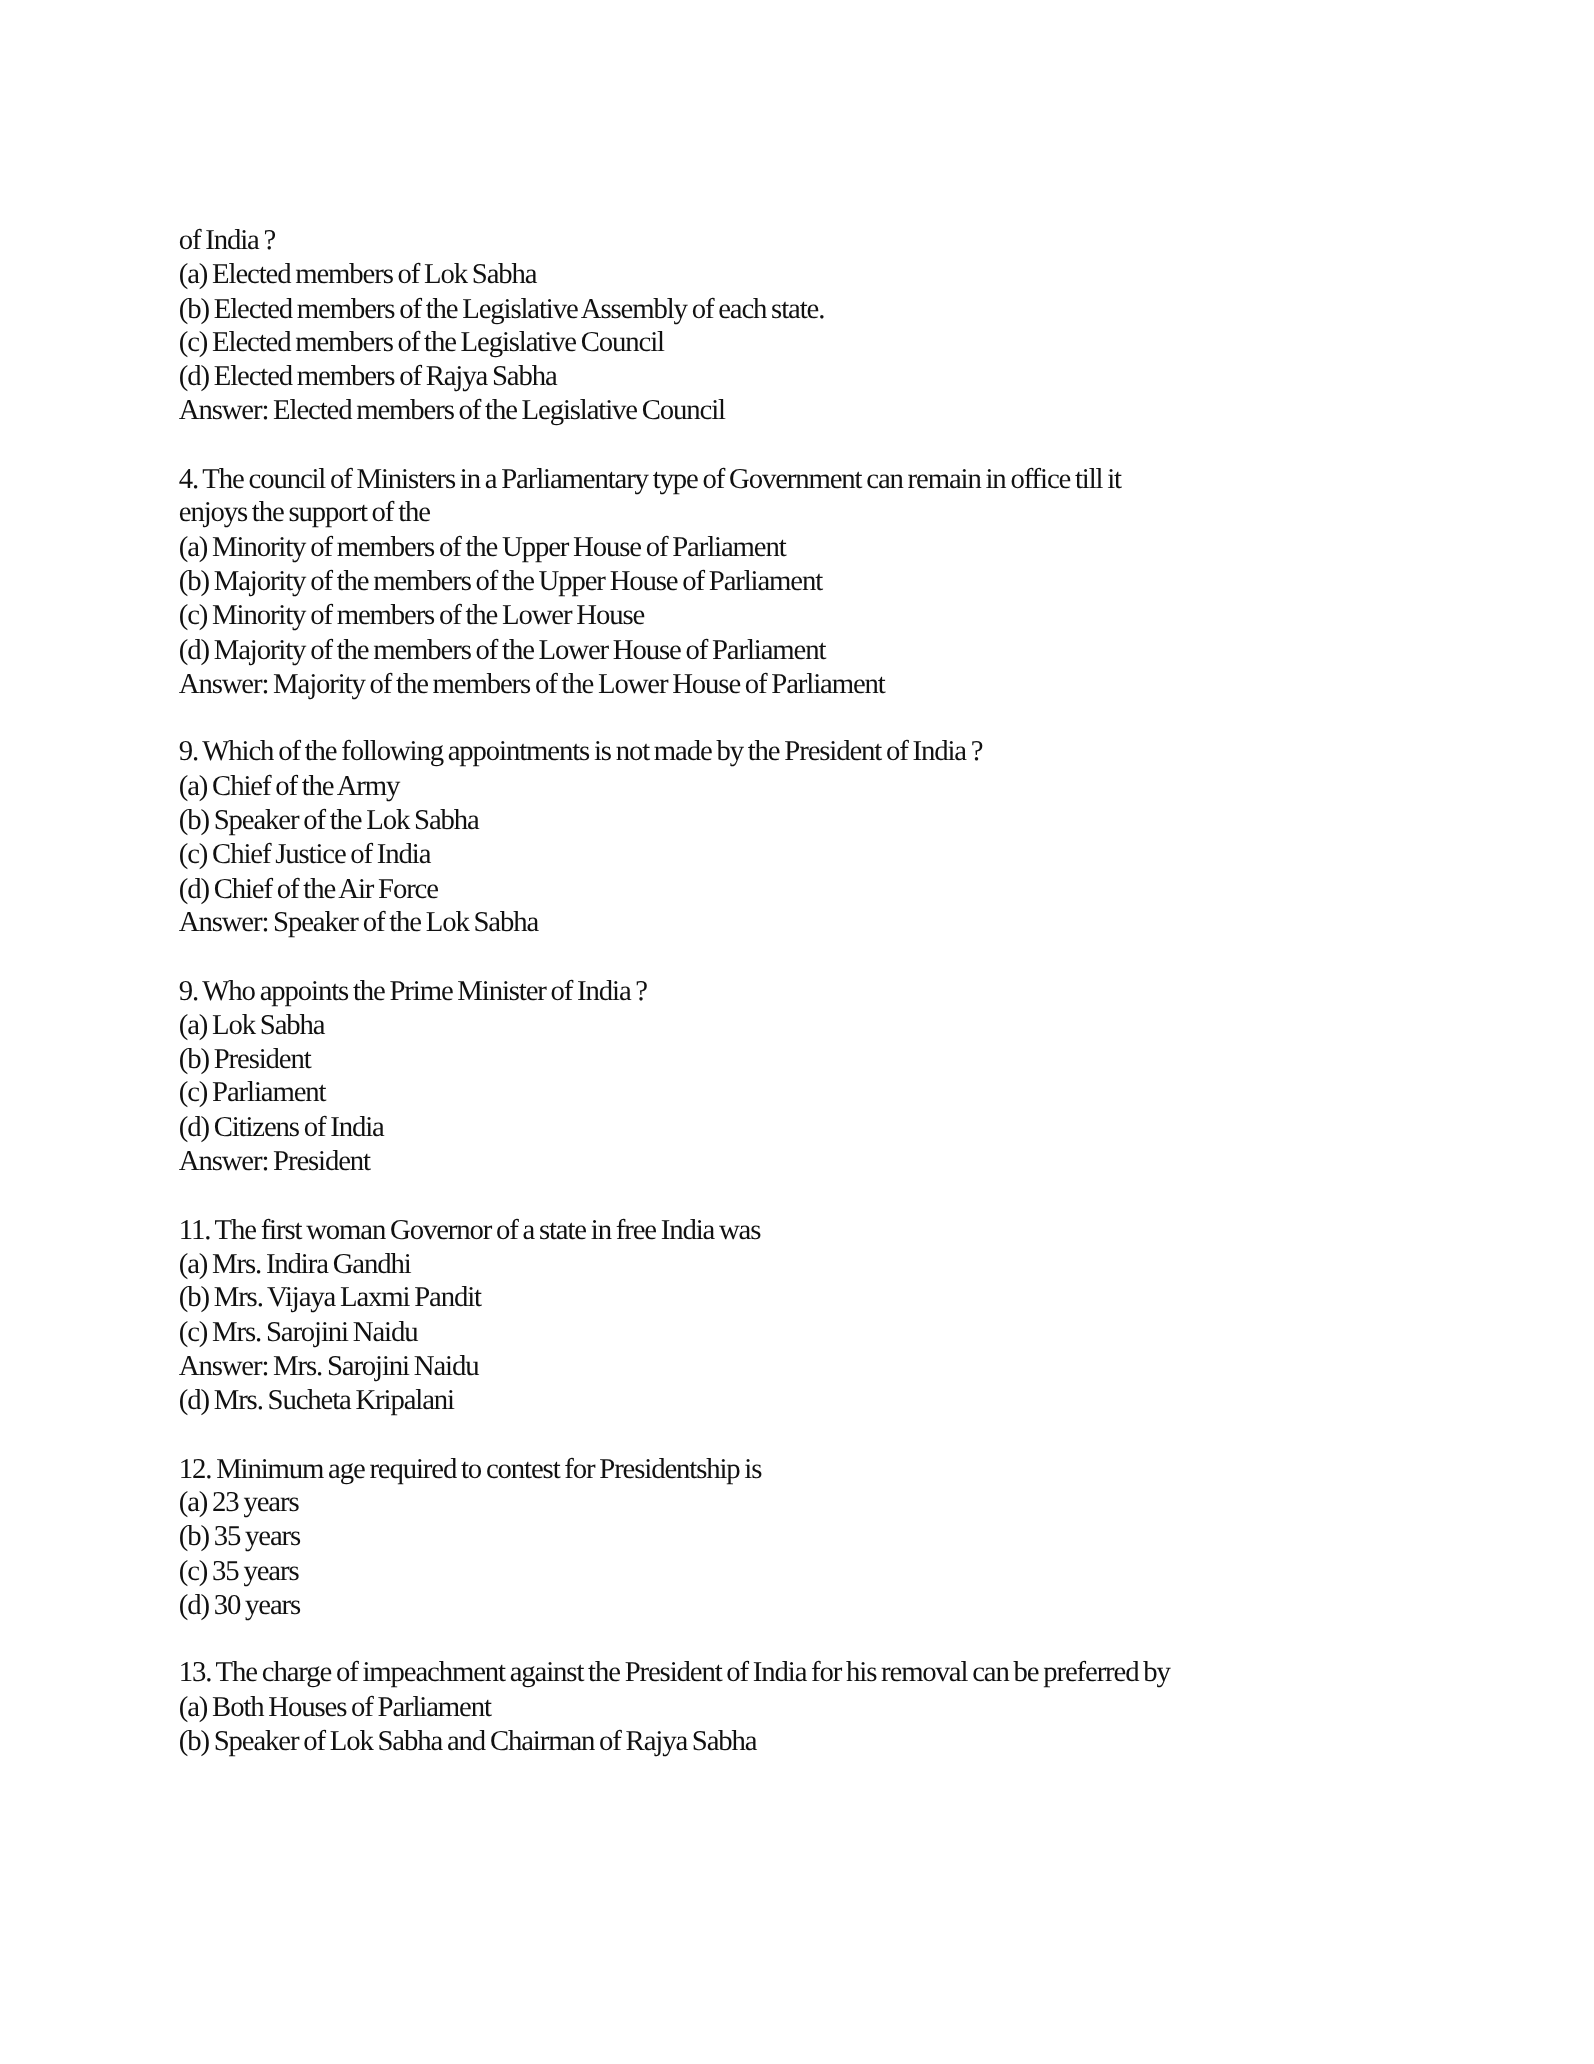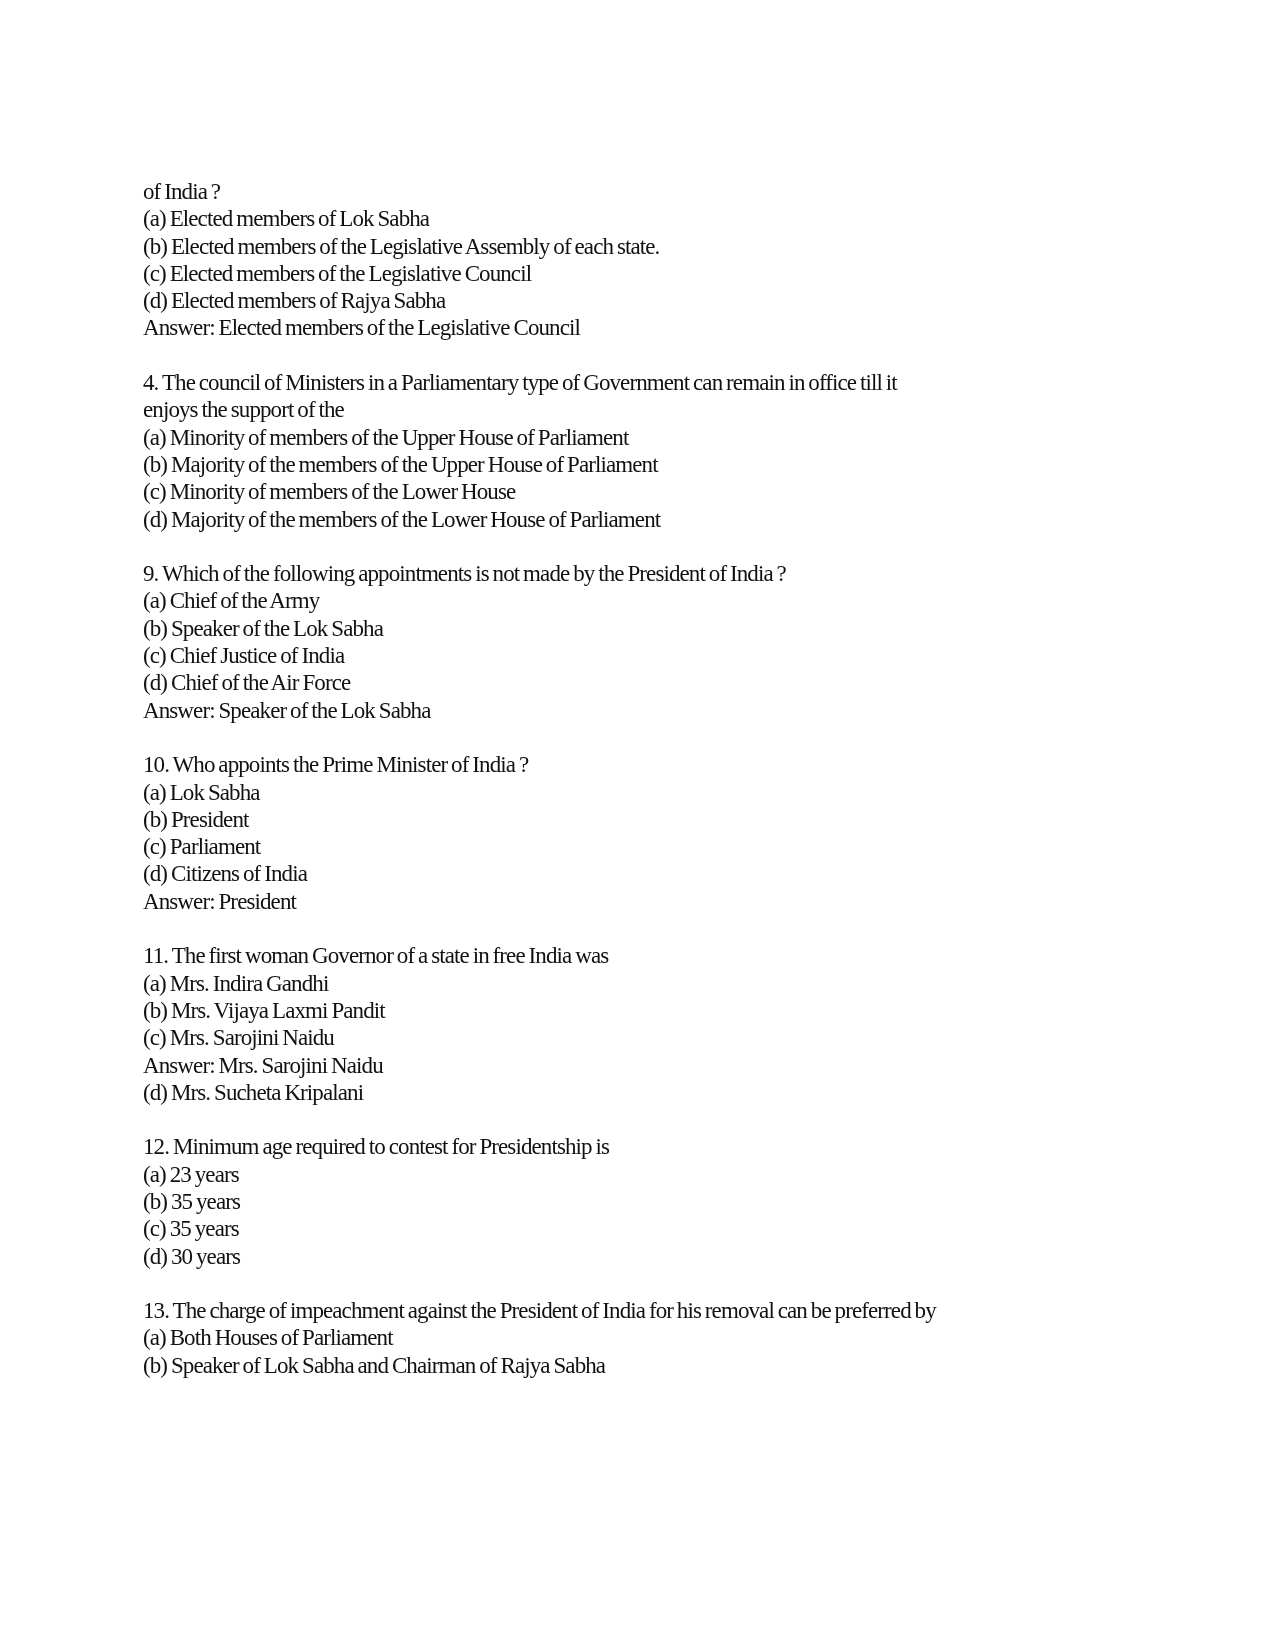--- a/index.html
+++ b/index.html
@@ -26,33 +26,34 @@
       <div class="line">Answer: Elected members of the Legislative Council</div>
     </div>
     <div class="gap"></div>
     <div>
       <div class="line">4. The council of Ministers in a Parliamentary type of Government can remain in office till it</div>
       <div class="line">enjoys the support of the</div>
       <div class="line">(a) Minority of members of the Upper House of Parliament</div>
       <div class="line">(b) Majority of the members of the Upper House of Parliament</div>
       <div class="line">(c) Minority of members of the Lower House</div>
       <div class="line">(d) Majority of the members of the Lower House of Parliament</div>
+      <div class="line">Answer: Majority of the members of the Lower House of Parliament</div>
     </div>
     <div class="gap"></div>
     <div>
       <div class="line">9. Which of the following appointments is not made by the President of India ?</div>
       <div class="line">(a) Chief of the Army</div>
       <div class="line">(b) Speaker of the Lok Sabha</div>
       <div class="line">(c) Chief Justice of India</div>
       <div class="line">(d) Chief of the Air Force</div>
       <div class="line">Answer: Speaker of the Lok Sabha</div>
     </div>
     <div class="gap"></div>
     <div>
-      <div class="line">10. Who appoints the Prime Minister of India ?</div>
+      <div class="line">9. Who appoints the Prime Minister of India ?</div>
       <div class="line">(a) Lok Sabha</div>
       <div class="line">(b) President</div>
       <div class="line">(c) Parliament</div>
       <div class="line">(d) Citizens of India</div>
       <div class="line">Answer: President</div>
     </div>
     <div class="gap"></div>
     <div>
       <div class="line">11. The first woman Governor of a state in free India was</div>
       <div class="line">(a) Mrs. Indira Gandhi</div>

